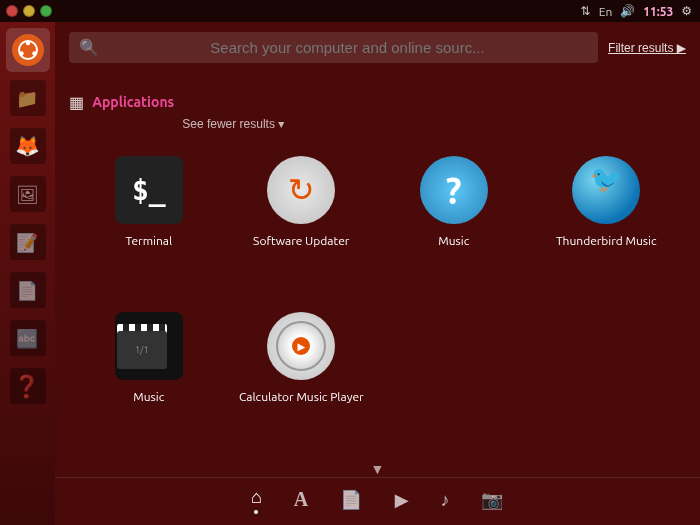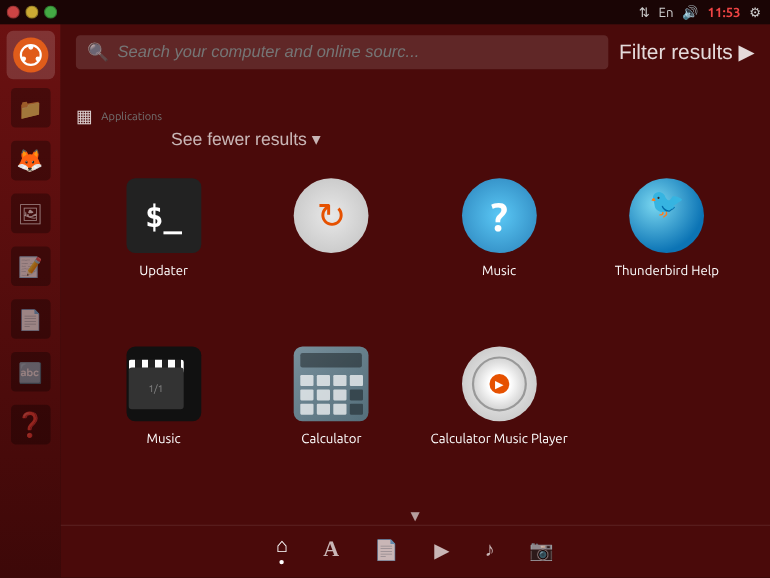--- a/index.html
+++ b/index.html
@@ -24,21 +24,21 @@
       justify-content: flex-end;
       padding: 0 8px;
       gap: 8px;
       z-index: 100;
     }
     .top-bar-icon {
       color: #ccc;
       font-size: 12px;
     }
     .top-bar-time {
-      color: #ef4444;
+      color: #f9a8d4;
       font-size: 12px;
       font-weight: bold;
     }
     .top-bar-left {
       position: absolute;
       left: 6px;
       display: flex;
       gap: 5px;
       align-items: center;
     }
@@ -117,49 +117,49 @@
       align-items: center;
       padding: 6px 10px;
       gap: 8px;
     }
     .search-input-wrap input {
       background: transparent;
       border: none;
       outline: none;
       color: rgba(255,255,255,0.7);
       font-size: 15px;
-      font-style: italic;
       width: 100%;
+      text-align: center;
     }
     .search-icon { color: rgba(255,255,255,0.6); font-size: 16px; }
     .filter-btn {
       color: rgba(255,255,255,0.85);
-      font-size: 19px;
+      font-size: 12px;
       cursor: pointer;
       white-space: nowrap;
       background: none; border: none;
-      display: flex; align-items: center; gap: 4px;
+      display: flex; align-items: center; gap: 4px; text-decoration: underline;
     }
 
     
     .section-header {
       display: flex;
       align-items: center;
       padding: 4px 14px 8px 14px;
       gap: 8px;
     }
     .section-icon { color: rgba(255,255,255,0.8); font-size: 16px; }
     .section-title {
-      color: #737373;
-      font-size: 10px;
-      font-weight: normal;
+      color: #ec4899;
+      font-size: 14px;
+      font-weight: bold;
     }
     .see-fewer {
       color: rgba(255,255,255,0.7);
-      font-size: 16px;
+      font-size: 12px;
       cursor: pointer;
       background: none; border: none;
       display: flex; align-items: center; gap: 2px; margin-top: 44px;
     }
 
     
     .app-grid {
       display: grid;
       grid-template-columns: repeat(4, 1fr);
       gap: 10px 5px;
@@ -441,89 +441,64 @@
   </div>
 
   <div class="app-grid">
 
     <div class="app-item">
       <div class="app-icon-wrap">
         <div class="icon-terminal">
           <span style="font-size:28px;font-family:monospace;">$_</span>
         </div>
       </div>
-      <span class="app-label">Updater</span>
+      <span class="app-label">Terminal</span>
     </div>
 
     <div class="app-item">
       <div class="app-icon-wrap">
         <div class="icon-updater">
           <span class="updater-arrow">↻</span>
         </div>
       </div>
+      <span class="app-label">Software Updater</span>
     </div>
 
     <div class="app-item">
       <div class="app-icon-wrap">
         <div class="icon-help">?</div>
       </div>
       <span class="app-label">Music</span>
     </div>
 
     <div class="app-item">
       <div class="app-icon-wrap">
         <div class="tbird-wrap">
           <div class="tbird-globe"></div>
           <div class="tbird-bird">🐦</div>
         </div>
       </div>
-      <span class="app-label">Thunderbird Help</span>
+      <span class="app-label">Thunderbird Music</span>
     </div>
 
     <div class="app-item">
       <div class="app-icon-wrap">
         <div class="icon-videos">
           <div class="clapboard">
             <div class="clap-top"></div>
             <div class="clap-body">
               <div class="clap-text">1/1</div>
             </div>
           </div>
         </div>
       </div>
       <span class="app-label">Music</span>
     </div>
 
 
-    <div class="app-item">
-      <div class="app-icon-wrap">
-        <div class="icon-calculator">
-          <div style="width:100%;height:14px;background:rgba(0,0,0,0.4);border-radius:2px;margin-bottom:4px;"></div>
-          <div class="calc-row">
-            <div class="calc-btn"></div>
-              <div class="calc-btn"></div>
-              <div class="calc-btn"></div>
-              <div class="calc-btn"></div>
-          </div>
-          <div class="calc-row">
-            <div class="calc-btn"></div>
-              <div class="calc-btn"></div>
-              <div class="calc-btn"></div>
-              <div class="calc-btn dark"></div>
-          </div>
-          <div class="calc-row">
-            <div class="calc-btn"></div>
-              <div class="calc-btn"></div>
-              <div class="calc-btn"></div>
-              <div class="calc-btn dark"></div>
-          </div>
-        </div>
-      </div>
-      <span class="app-label">Calculator</span>
-    </div>
 
     <div class="app-item">
       <div class="app-icon-wrap">
         <div class="icon-rhythmbox">
           <div class="rhythmbox-inner">
             <div class="rhythmbox-center">▶</div>
           </div>
         </div>
       </div>
       <span class="app-label">Calculator Music Player</span>

